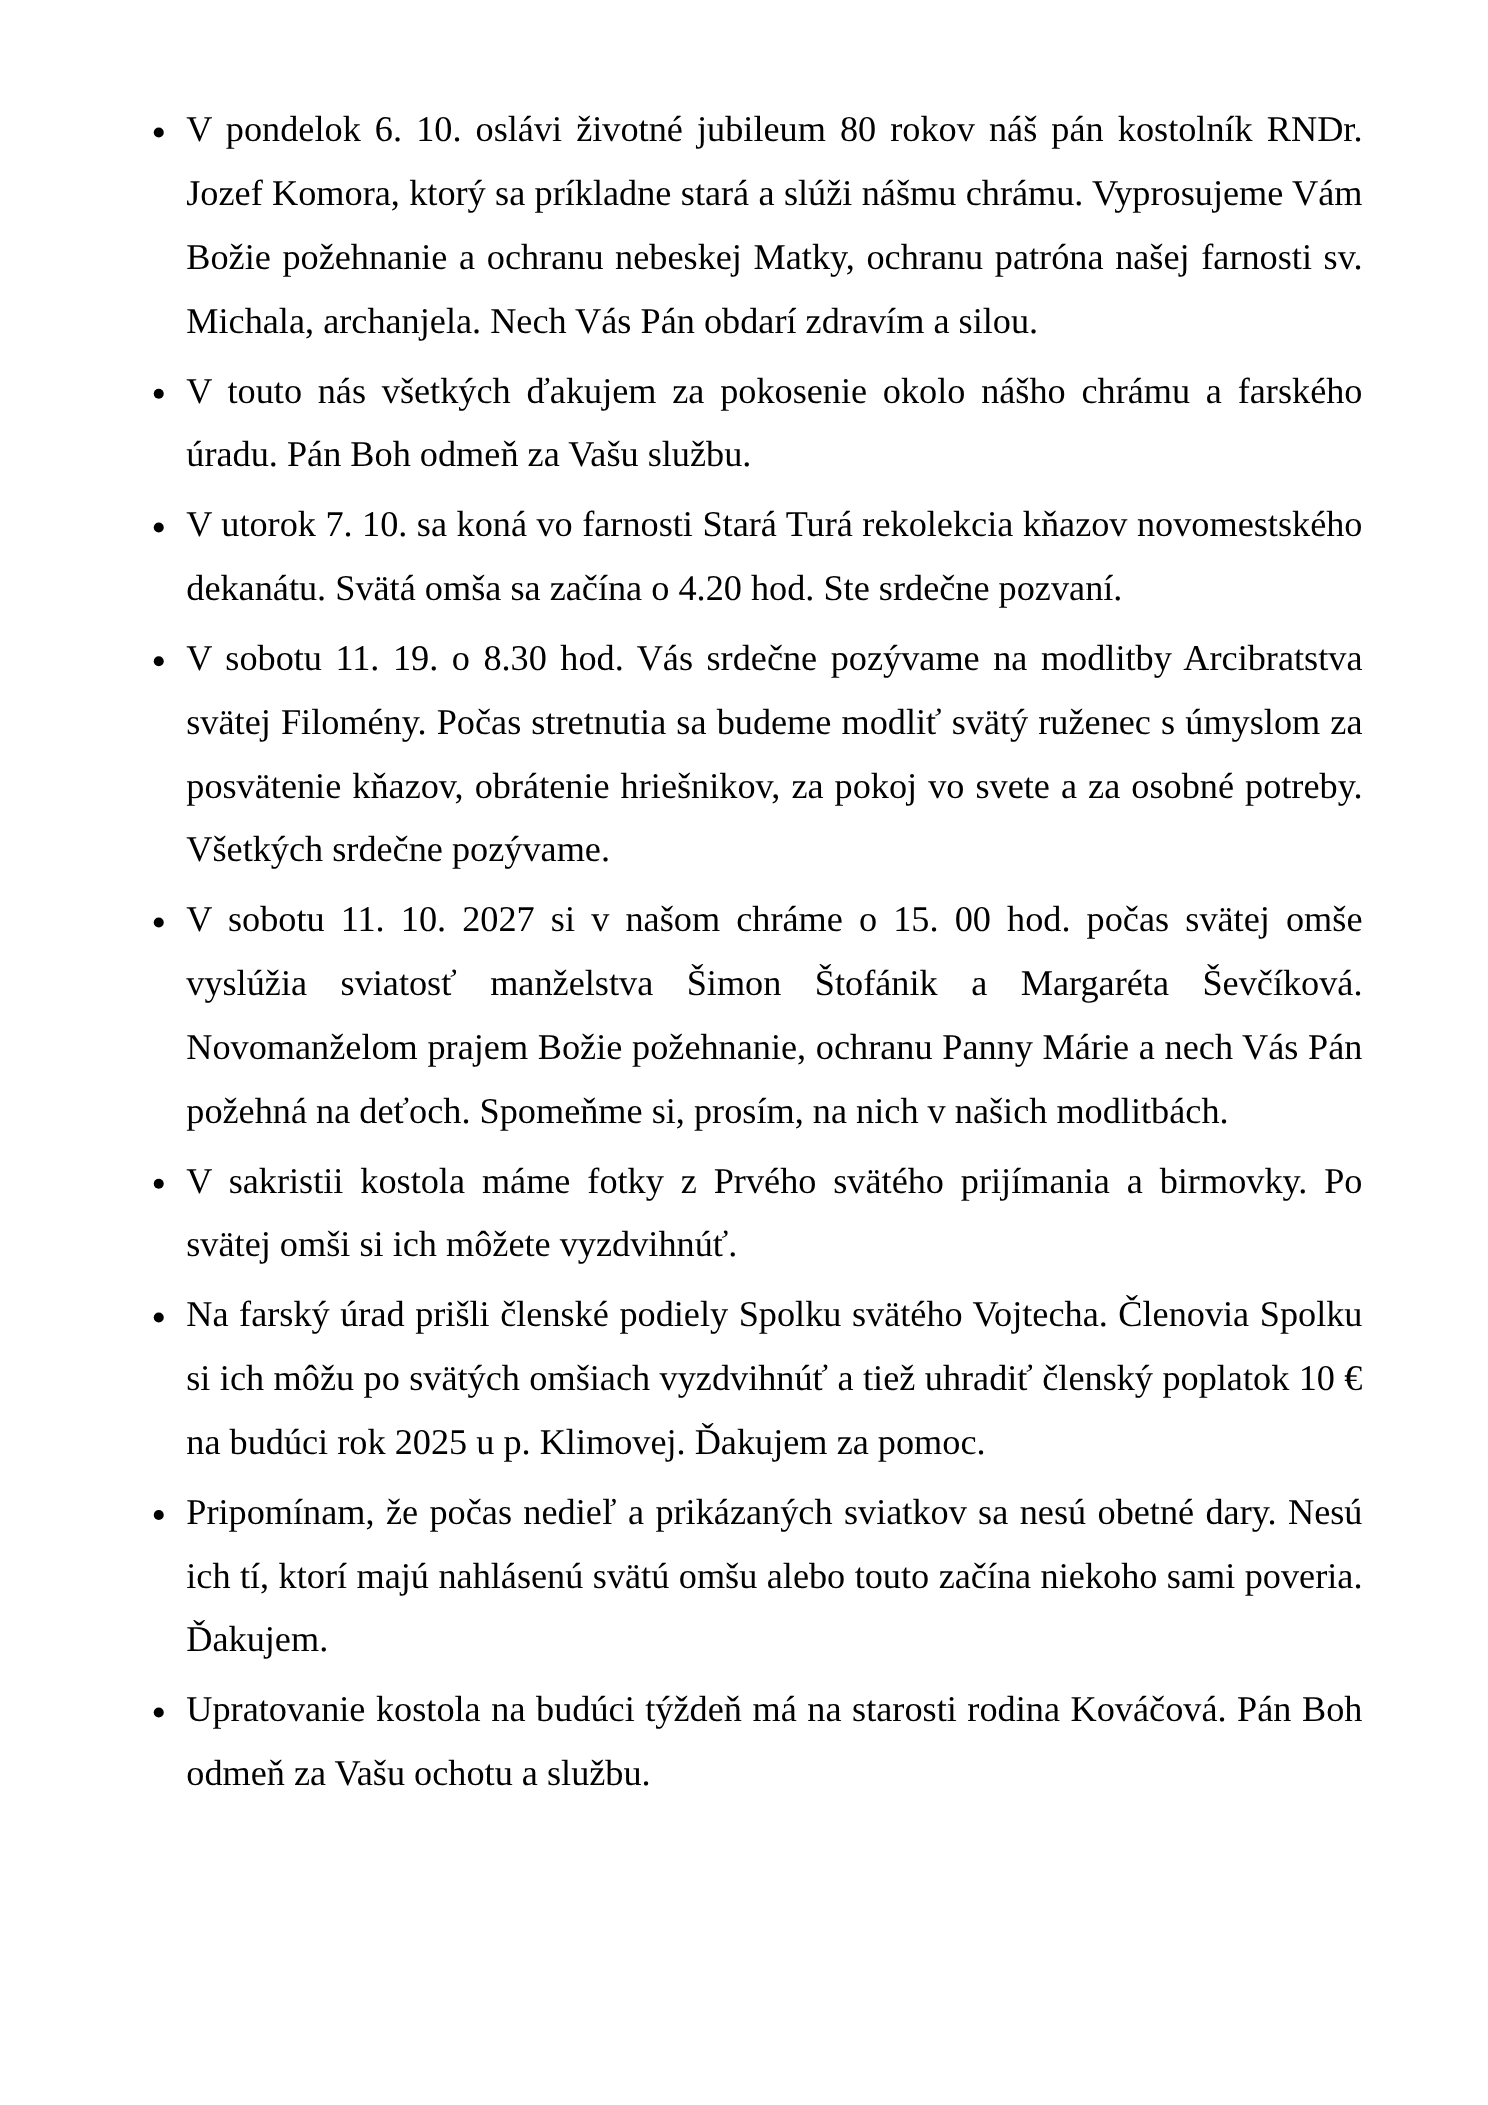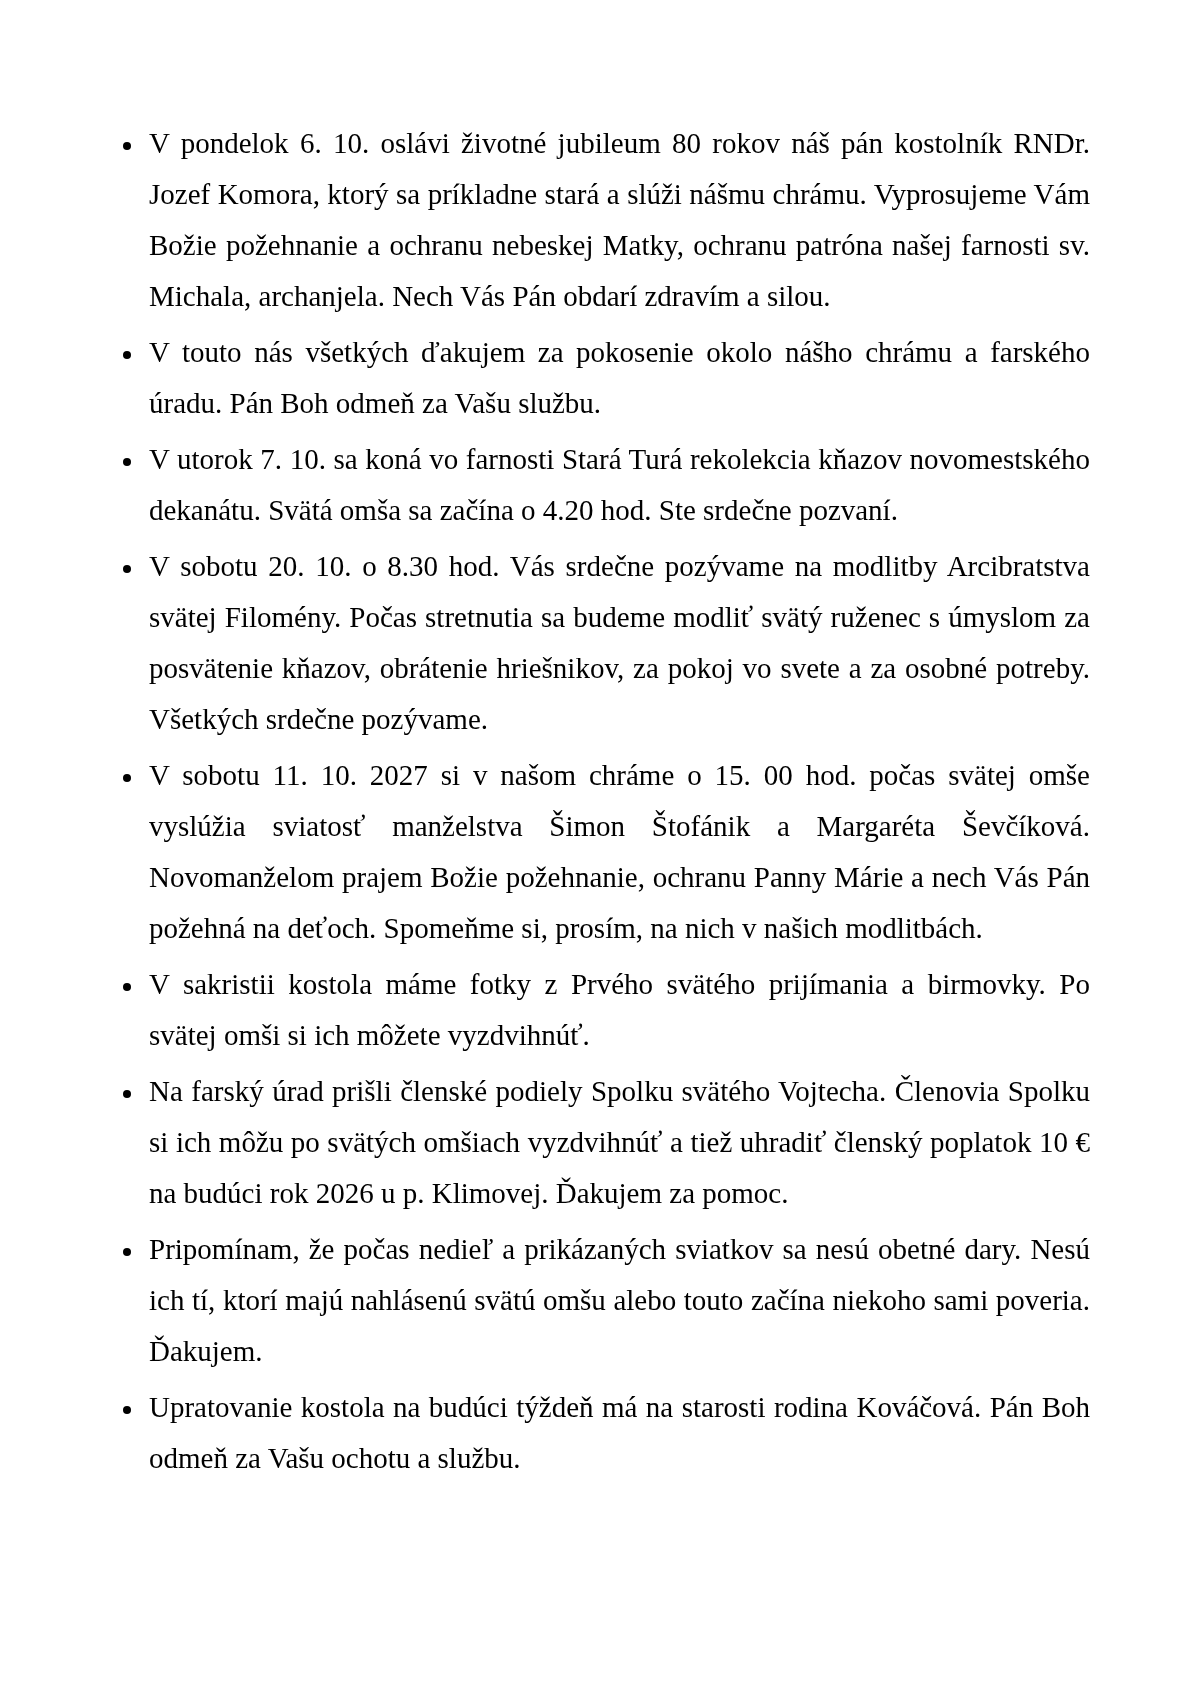--- a/index.html
+++ b/index.html
@@ -12,21 +12,21 @@
       width: 1190px;
       height: 1684px;
       background: #ffffff;
       color: #000000;
       font-family: "Liberation Serif", "DejaVu Serif", serif;
       overflow: hidden;
       box-sizing: border-box;
     }
     ul.announcements {
       margin: 0;
-      padding: 118px 100px 0 145px;
+      padding: 79px 100px 0 145px;
       list-style: disc outside;
     }
     ul.announcements li {
       font-size: 29px;
       line-height: 51px;
       text-align: justify;
       margin: 0 0 5px 0;
       padding-left: 4px;
       color: #000000;
     }
@@ -36,20 +36,20 @@
     }
   </style>
 </head>
 <body>
 
 <div class="page">
   <ul class="announcements">
     <li>V pondelok 6. 10. oslávi životné jubileum 80 rokov náš pán kostolník RNDr. Jozef Komora, ktorý sa príkladne stará a slúži nášmu chrámu. Vyprosujeme Vám Božie požehnanie a ochranu nebeskej Matky, ochranu patróna našej farnosti sv. Michala, archanjela. Nech Vás Pán obdarí zdravím a silou.</li>
     <li>V touto nás všetkých ďakujem za pokosenie okolo nášho chrámu a farského úradu. Pán Boh odmeň za Vašu službu.</li>
     <li>V utorok 7. 10. sa koná vo farnosti Stará Turá rekolekcia kňazov novomestského dekanátu. Svätá omša sa začína o 4.20 hod. Ste srdečne pozvaní.</li>
-    <li>V sobotu 20. 10. o 8.30 hod. Vás srdečne pozývame na modlitby Arcibratstva svätej Filomény. Počas stretnutia sa budeme modliť svätý ruženec s úmyslom za posvätenie kňazov, obrátenie hriešnikov, za pokoj vo svete a za osobné potreby. Všetkých srdečne pozývame.</li>
+    <li>V sobotu 11. 19. o 8.30 hod. Vás srdečne pozývame na modlitby Arcibratstva svätej Filomény. Počas stretnutia sa budeme modliť svätý ruženec s úmyslom za posvätenie kňazov, obrátenie hriešnikov, za pokoj vo svete a za osobné potreby. Všetkých srdečne pozývame.</li>
     <li>V sobotu 11. 10. 2027 si v našom chráme o 15. 00 hod. počas svätej omše vyslúžia sviatosť manželstva Šimon Štofánik a Margaréta Ševčíková. Novomanželom prajem Božie požehnanie, ochranu Panny Márie a nech Vás Pán požehná na deťoch. Spomeňme si, prosím, na nich v našich modlitbách.</li>
     <li>V sakristii kostola máme fotky z Prvého svätého prijímania a birmovky. Po svätej omši si ich môžete vyzdvihnúť.</li>
-    <li>Na farský úrad prišli členské podiely Spolku svätého Vojtecha. Členovia Spolku si ich môžu po svätých omšiach vyzdvihnúť a tiež uhradiť členský poplatok 10 € na budúci rok 2026 u p. Klimovej. Ďakujem za pomoc.</li>
+    <li>Na farský úrad prišli členské podiely Spolku svätého Vojtecha. Členovia Spolku si ich môžu po svätých omšiach vyzdvihnúť a tiež uhradiť členský poplatok 10 € na budúci rok 2025 u p. Klimovej. Ďakujem za pomoc.</li>
     <li>Pripomínam, že počas nedieľ a prikázaných sviatkov sa nesú obetné dary. Nesú ich tí, ktorí majú nahlásenú svätú omšu alebo touto začína niekoho sami poveria. Ďakujem.</li>
     <li>Upratovanie kostola na budúci týždeň má na starosti rodina Kováčová. Pán Boh odmeň za Vašu ochotu a službu.</li>
   </ul>
 </div>
 
 </body></html>

